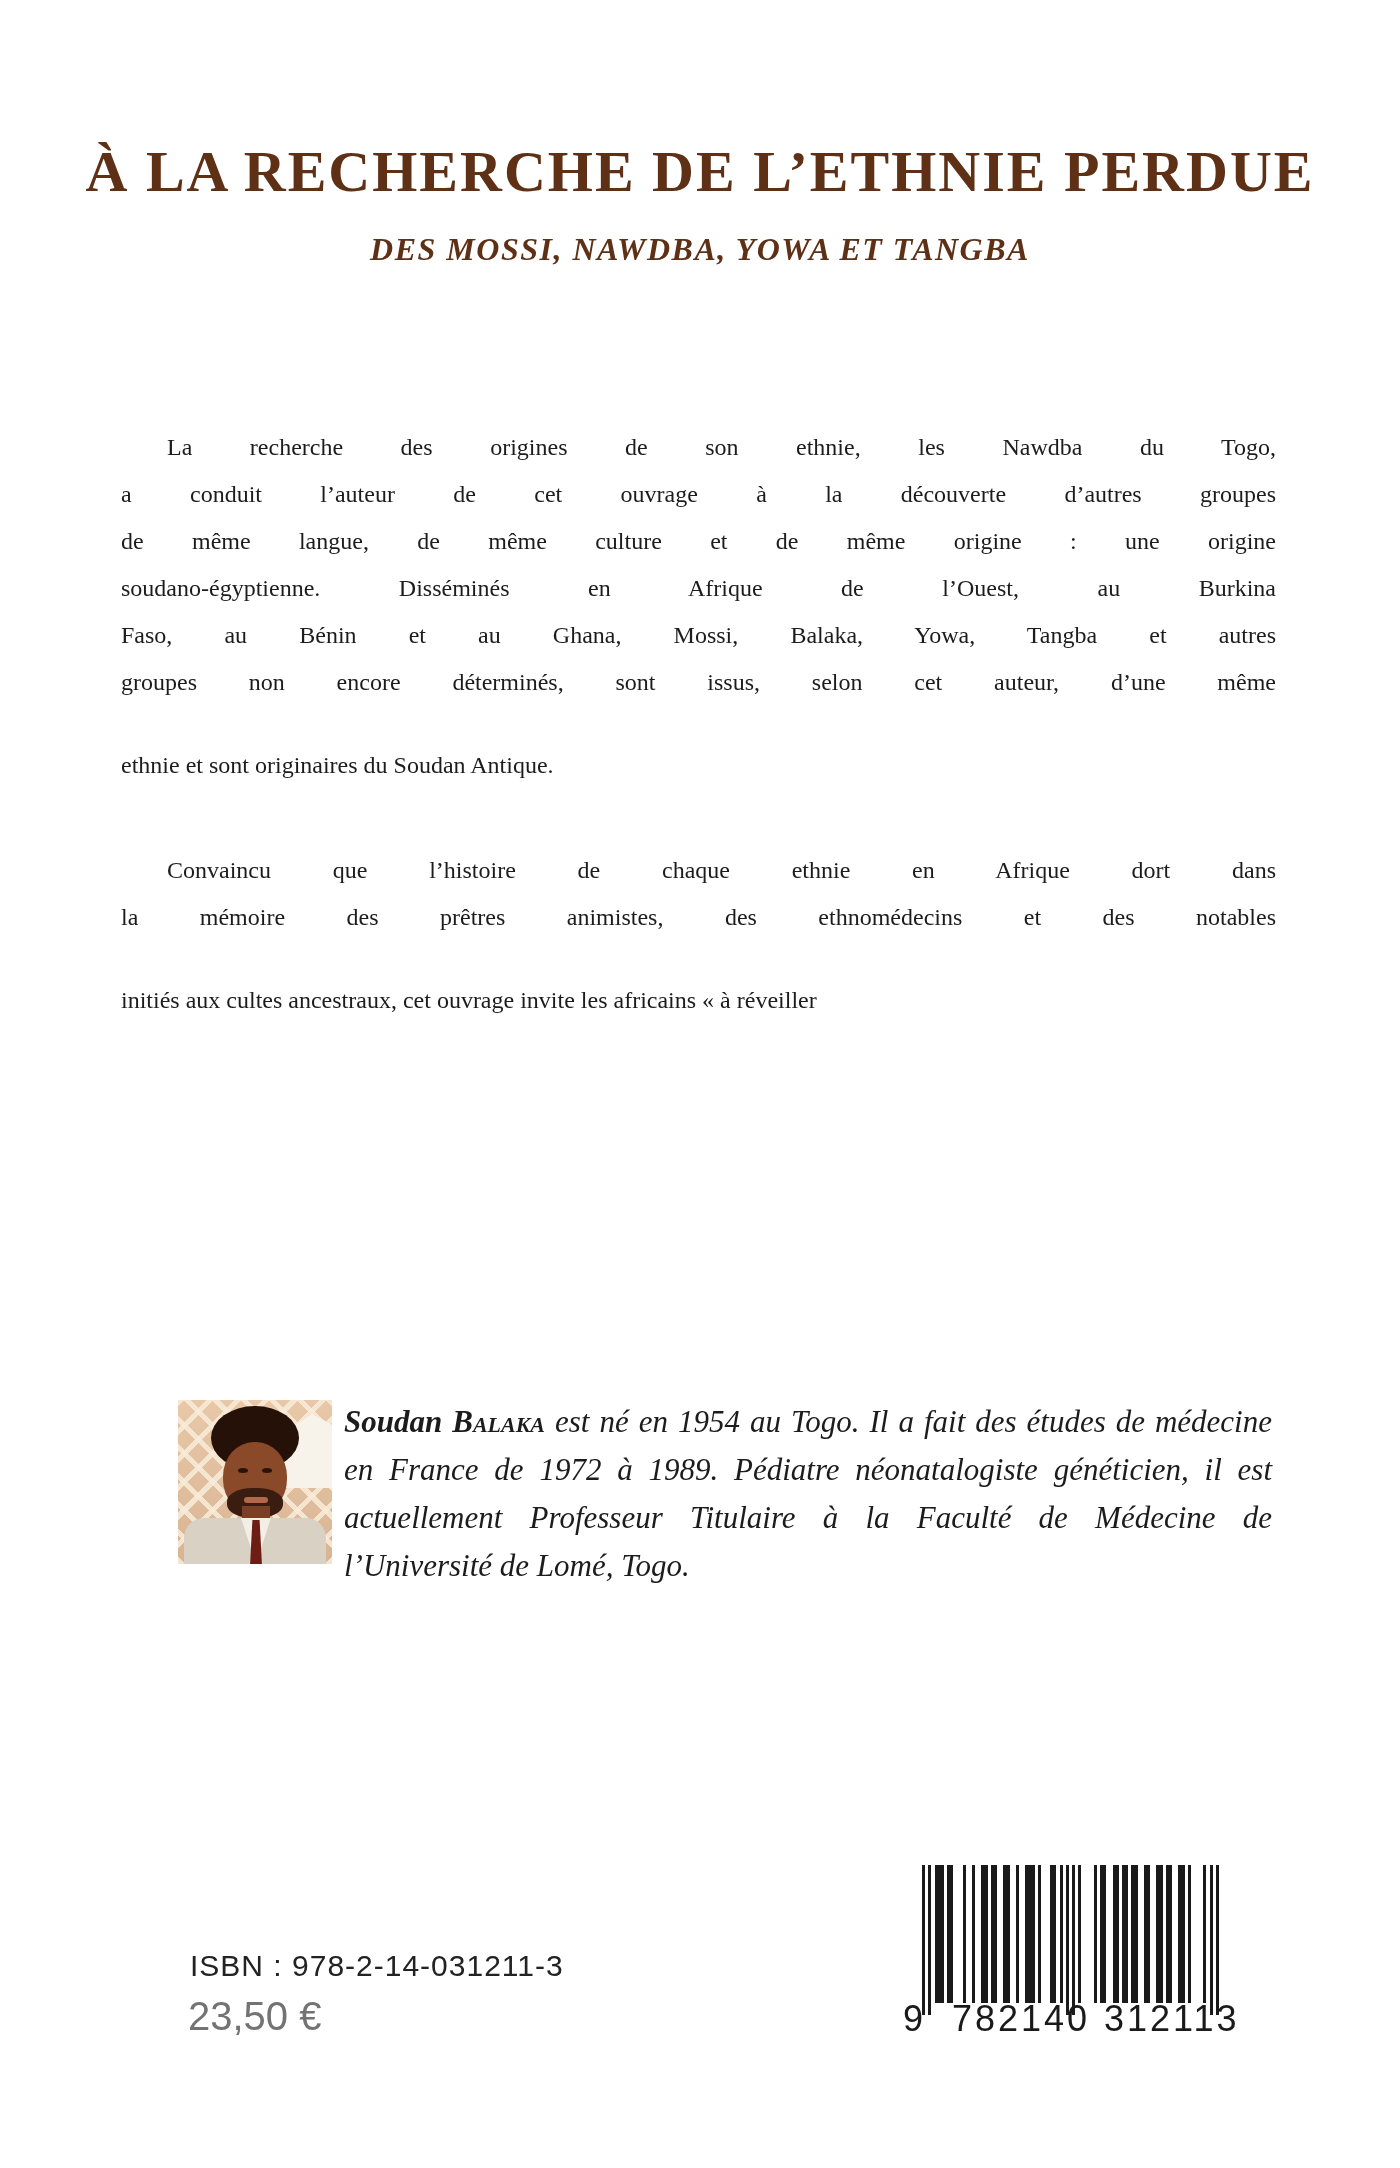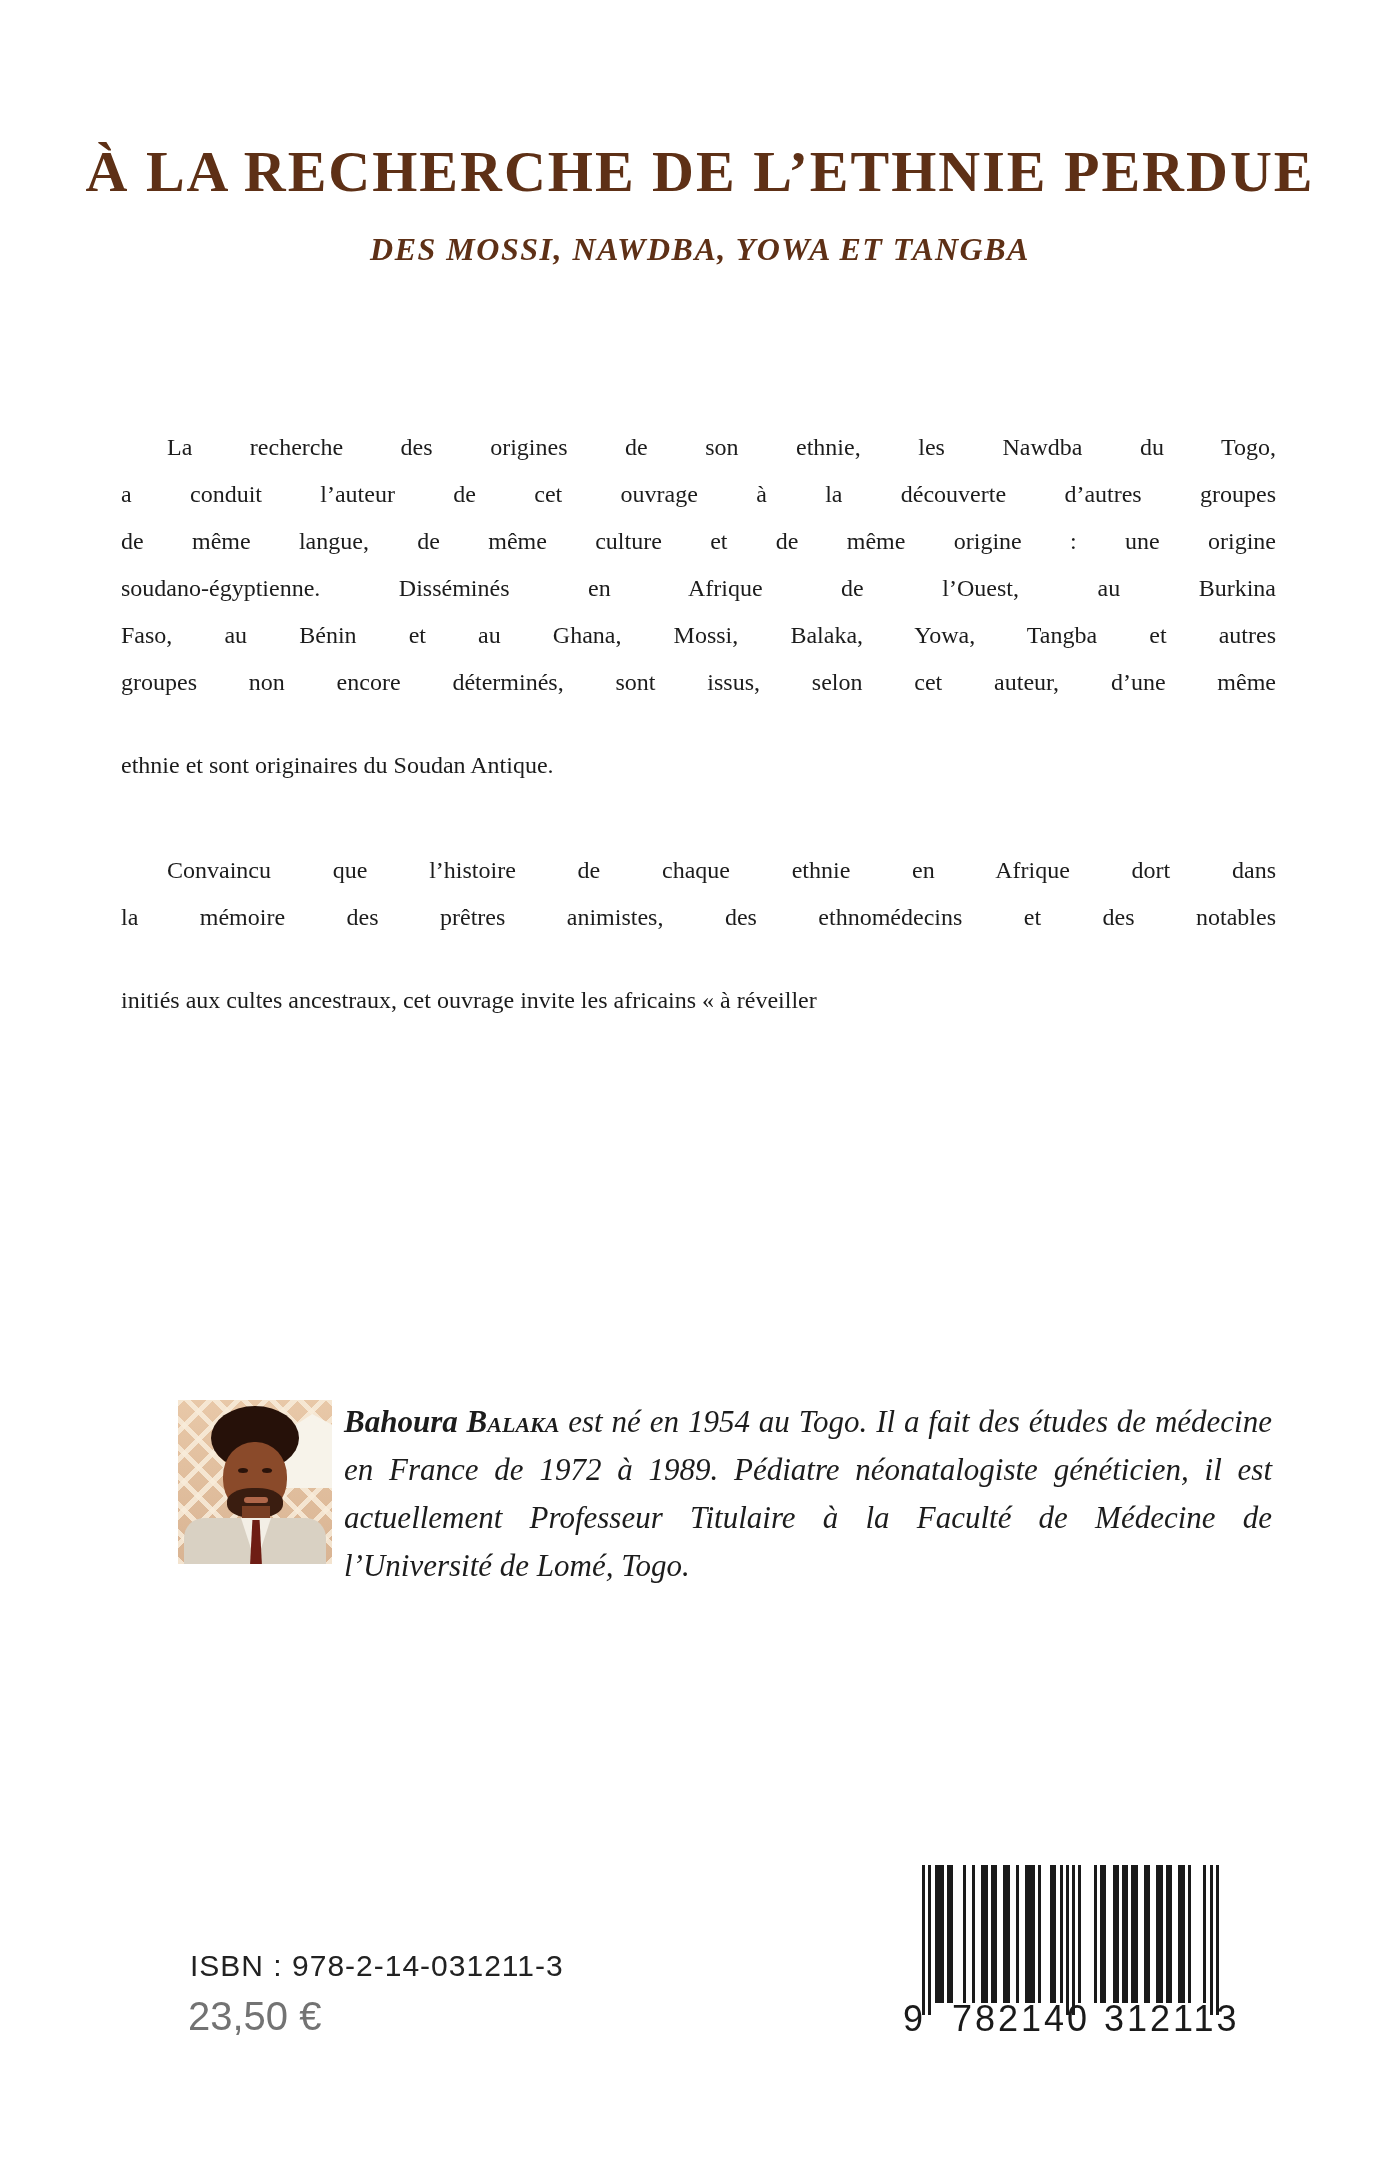--- a/index.html
+++ b/index.html
@@ -137,21 +137,21 @@
     <div class="face"></div>
     <div class="eyes"></div>
     <div class="beard"></div>
     <div class="mouth"></div>
     <div class="neck"></div>
     <div class="jacket"></div>
     <div class="shirt"></div>
     <div class="tie"></div>
   </div>
 
-  <div class="bio"><span class="bio-name"><span>Bahoura</span> <span class="sc">Balaka</span></span> <span>est né en 1954 au Togo. Il a fait des études de médecine en France de 1972 à 1989. Pédiatre néonatalogiste généticien, il est actuellement Professeur Titulaire à la Faculté de Médecine de l’Université de Lomé, Togo.</span></div>
+  <div class="bio"><span class="bio-name"><span>Soudan</span> <span class="sc">Balaka</span></span> <span>est né en 1954 au Togo. Il a fait des études de médecine en France de 1972 à 1989. Pédiatre néonatalogiste généticien, il est actuellement Professeur Titulaire à la Faculté de Médecine de l’Université de Lomé, Togo.</span></div>
 
   <div class="isbn">ISBN : 978-2-14-031211-3</div>
   <div class="price">23,50 €</div>
 
   <div class="barcode">
     <div class="bc-bars" id="bc-bars">
         <div class="bar" style="left: 0px; width: 3.12632px; height: 150px;"></div>
         <div class="bar" style="left: 6.25263px; width: 3.12632px; height: 150px;"></div>
         <div class="bar" style="left: 12.5053px; width: 9.37895px; height: 138px;"></div>
         <div class="bar" style="left: 25.0105px; width: 6.25263px; height: 138px;"></div>

